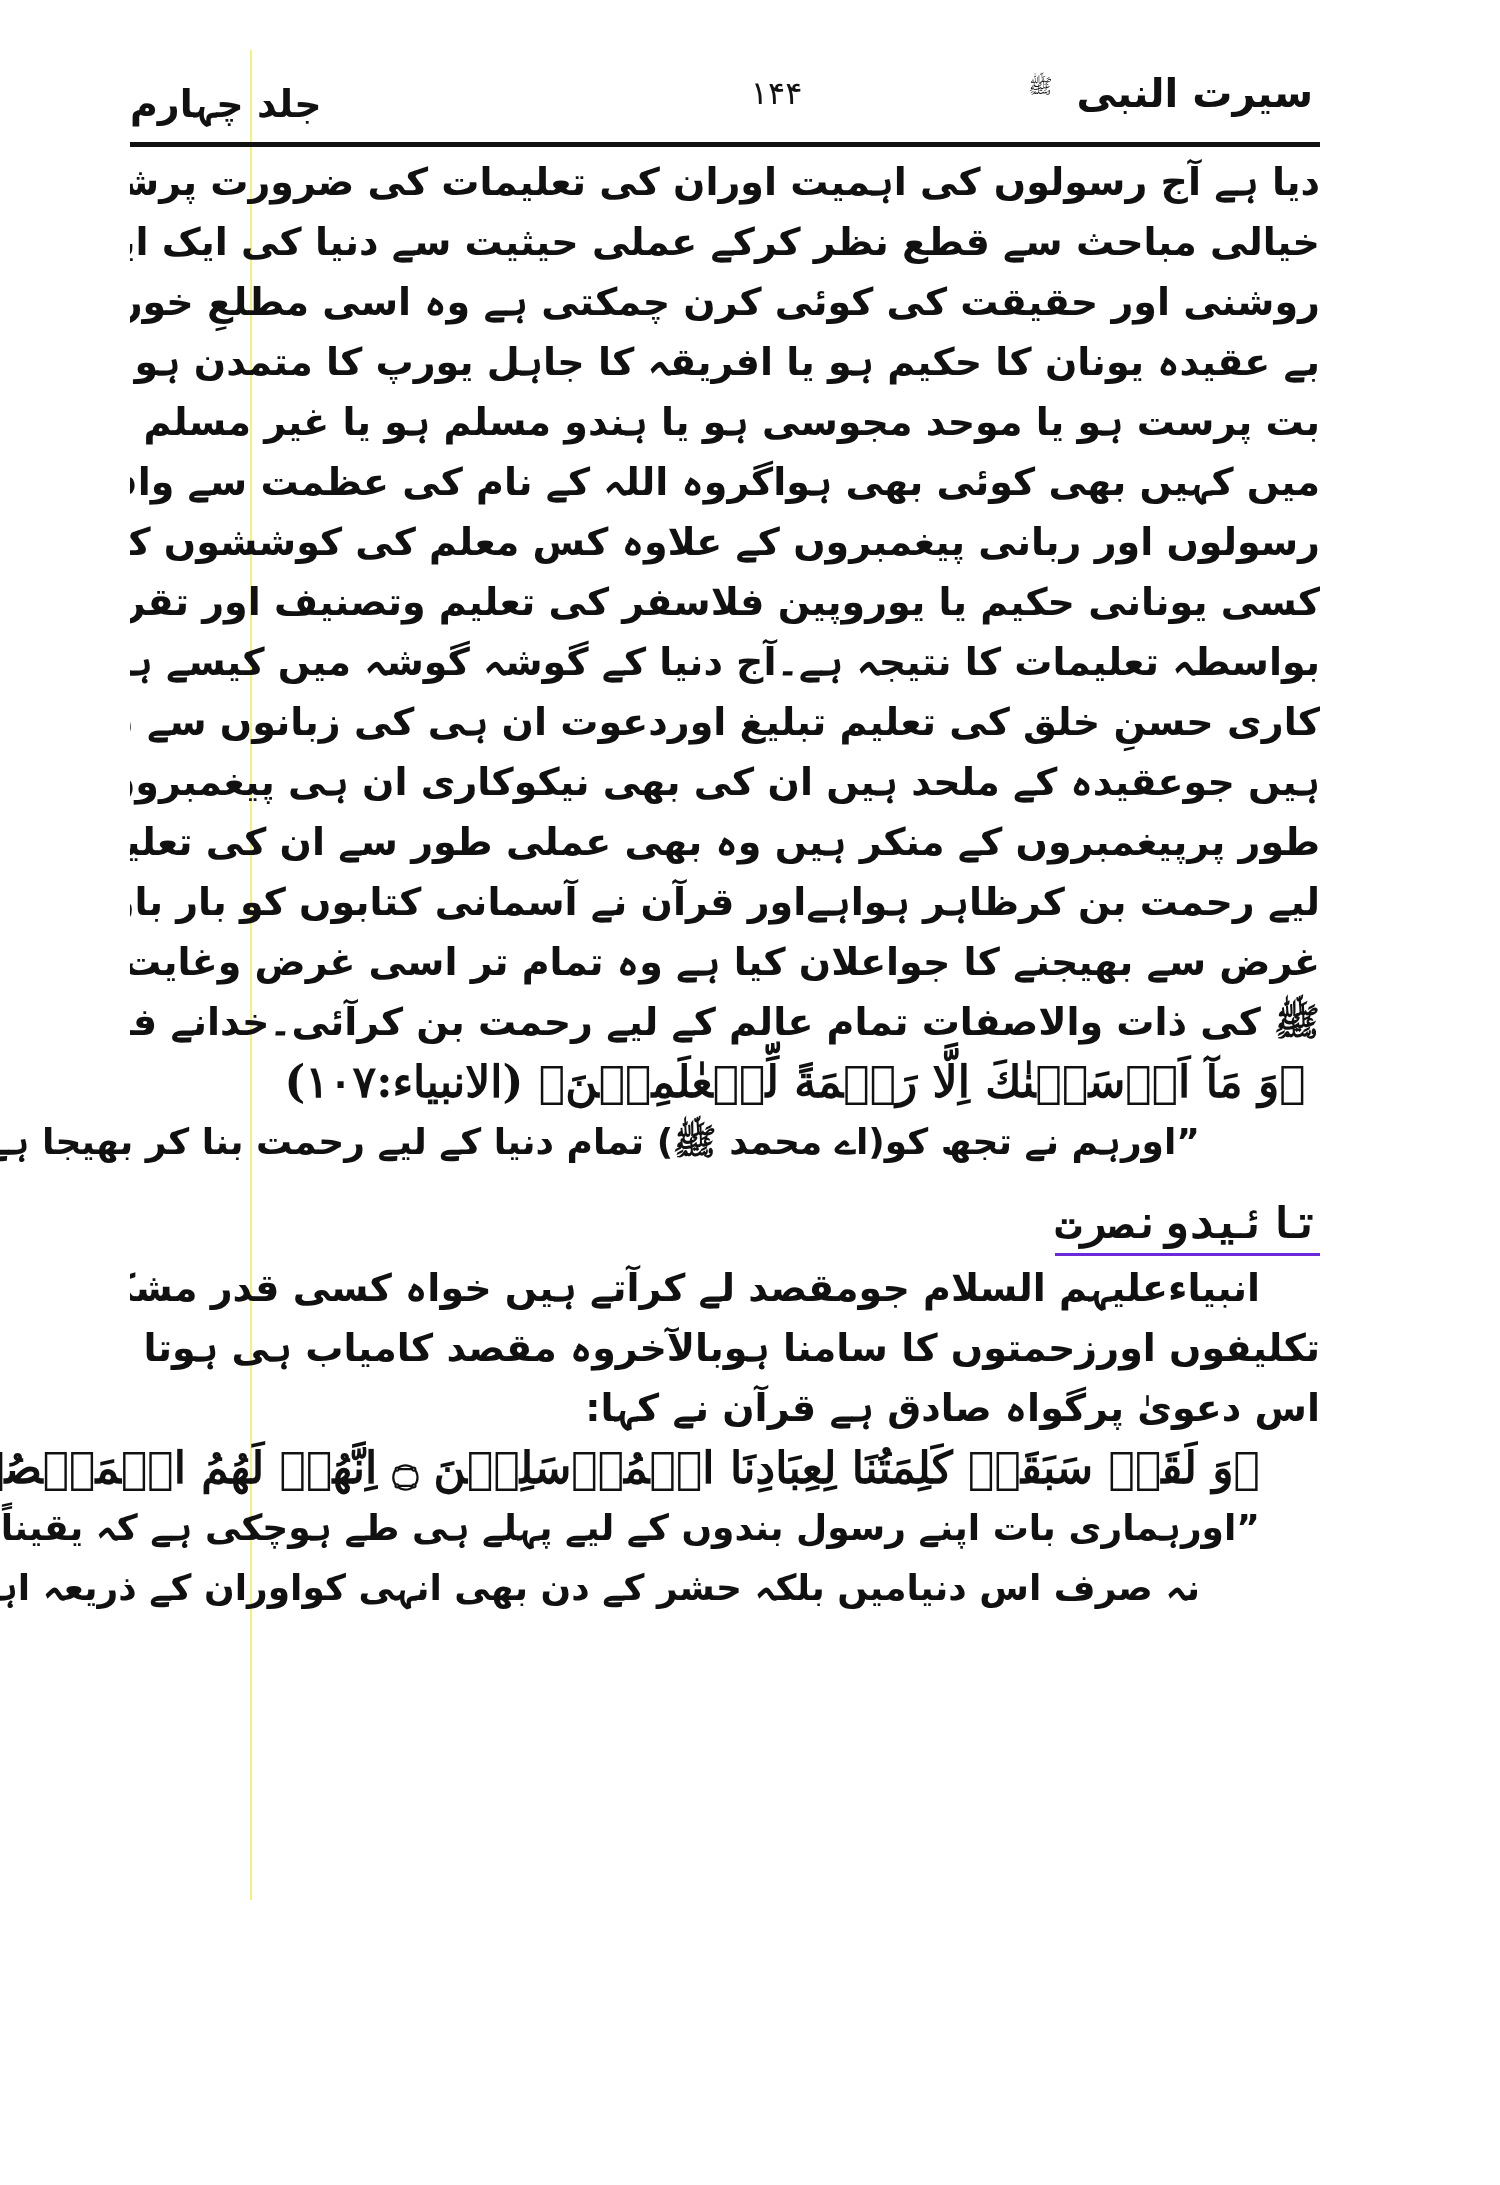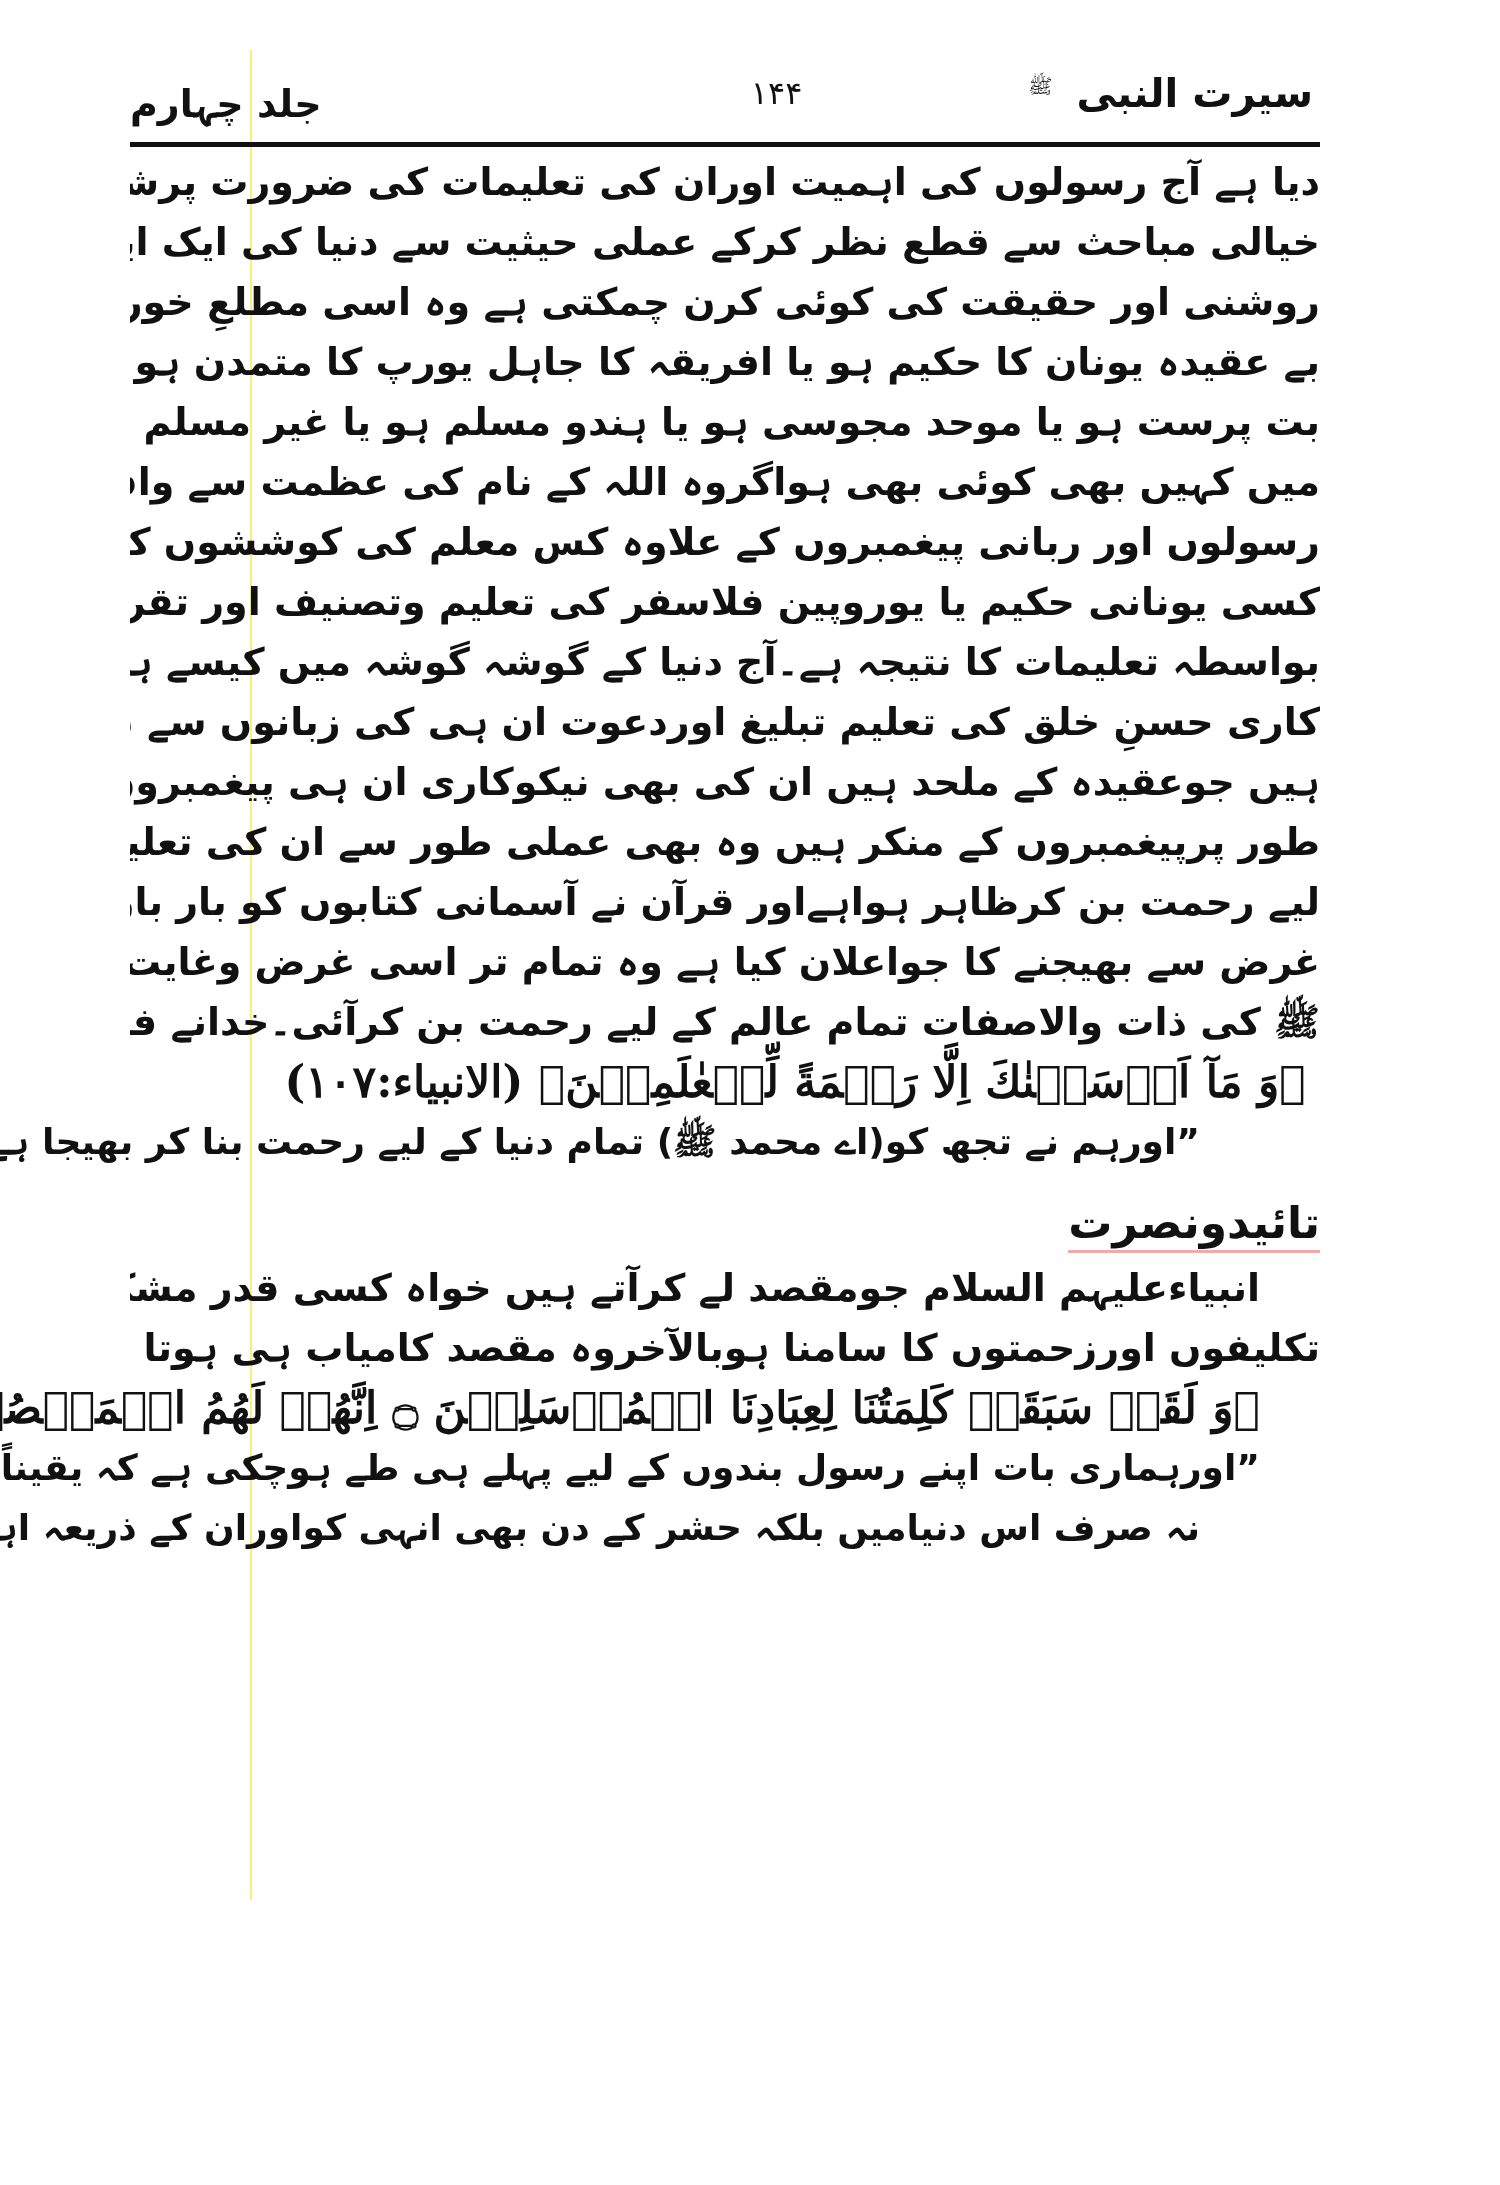--- a/index.html
+++ b/index.html
@@ -121,22 +121,23 @@
     }
     .section-heading {
       font-size: 44px;
       font-weight: bold;
       line-height: 70px;
       height: 70px;
       text-align: right;
       margin-top: 16px;
     }
     .section-heading span {
-      border-bottom: 3px solid #fca5a5;
+      border-bottom: 3px solid #6d28d9;
       padding-bottom: 2px;
+      font-family: Liberation Mono, monospace;
     }
     .para-indent {
       padding-right: 60px;
     }
   </style>
 </head>
 <body>
 
 <div class="page">
 
@@ -176,20 +177,21 @@
     <div class="verse center">﴿وَ مَآ اَرۡسَلۡنٰكَ اِلَّا رَحۡمَةً لِّلۡعٰلَمِيۡنَ﴾ (الانبیاء:۱۰۷)</div>
     <div class="translation">”اورہم نے تجھ کو(اے محمد ﷺ) تمام دنیا کے لیے رحمت بنا کر بھیجا ہے۔“</div>
 
     <div class="section-heading">
       <span>تائیدونصرت</span>
     </div>
 
     <div>
       <div class="line para-indent">انبیاءعلیہم السلام جومقصد لے کرآتے ہیں خواہ کسی قدر مشکلات پیش آئیں کتنی ہی رکاوٹیں ہوں کتنی ہی</div>
       <div class="line">تکلیفوں اورزحمتوں کا سامنا ہوبالآخروہ مقصد کامیاب ہی ہوتا ہے پیغمبروں کی سیرت اوران کی دعوت کی تاریخ خود</div>
+      <div class="line last">اس دعویٰ پرگواہ صادق ہے قرآن نے کہا:</div>
     </div>
 
     <div>
       <div class="verse" style="padding-right:60px;">﴿وَ لَقَدۡ سَبَقَتۡ كَلِمَتُنَا لِعِبَادِنَا الۡمُرۡسَلِيۡنَ ۝ اِنَّهُمۡ لَهُمُ الۡمَنۡصُوۡرُوۡنَ ۝ وَ اِنَّ جُنۡدَنَا</div>
     </div>
 
     <div>
       <div class="translation" style="padding-right:60px;">”اورہماری بات اپنے رسول بندوں کے لیے پہلے ہی طے ہوچکی ہے کہ یقیناً انہی کی مدد ہوتی ہے اور</div>
     </div>
 

